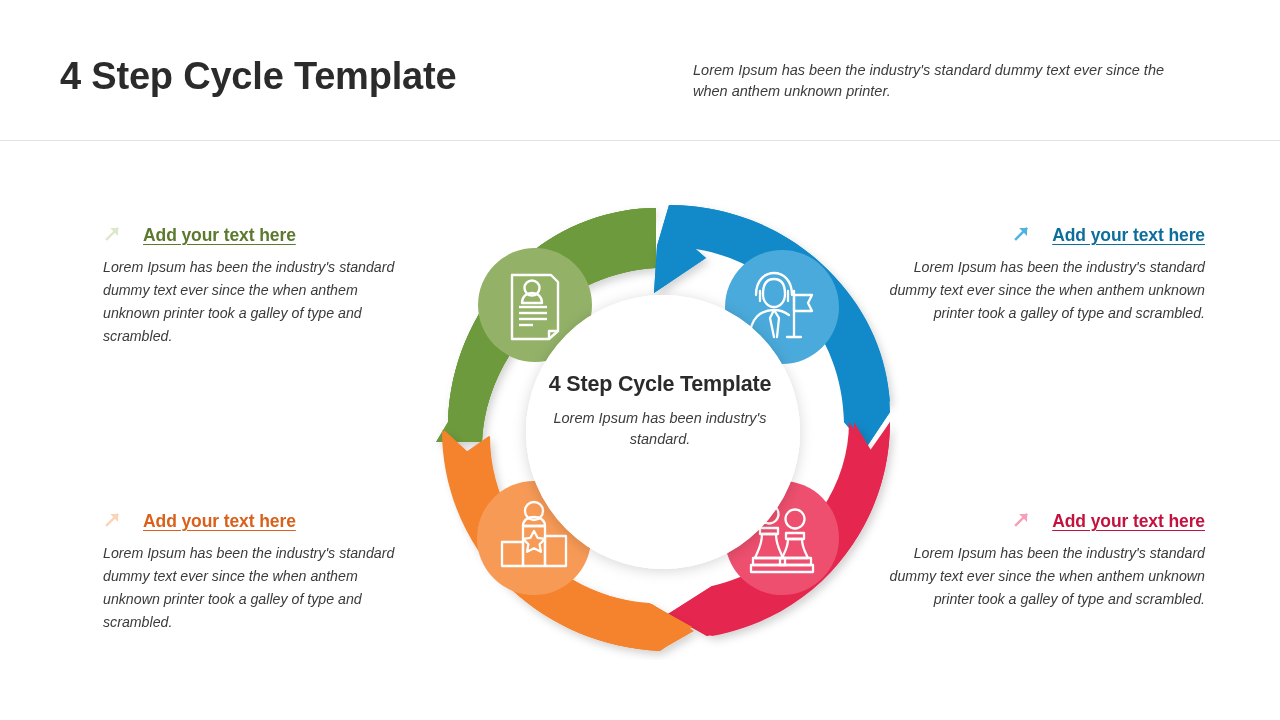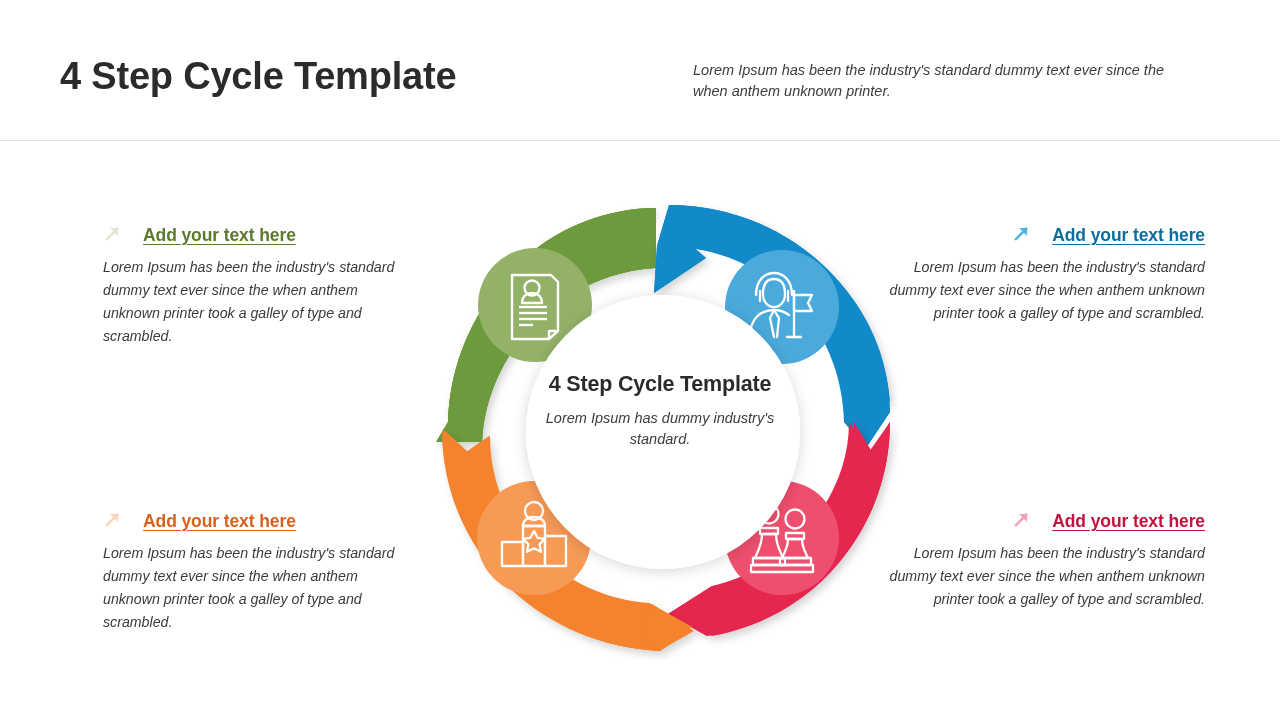--- a/index.html
+++ b/index.html
@@ -302,16 +302,16 @@
         </g>
       </g>
 
       <circle cx="243" cy="242" r="137" fill="#ffffff" filter="url(#centerShadow)"></circle>
       <circle cx="243" cy="242" r="137" fill="#ffffff"></circle>
     </svg>
   </div>
 
   <div id="center-text">
     <div id="center-title">4 Step Cycle Template</div>
-    <div id="center-sub">Lorem Ipsum has dummy industry's standard.</div>
+    <div id="center-sub">Lorem Ipsum has been industry's standard.</div>
   </div>
 
 </div>
 
 </body></html>

